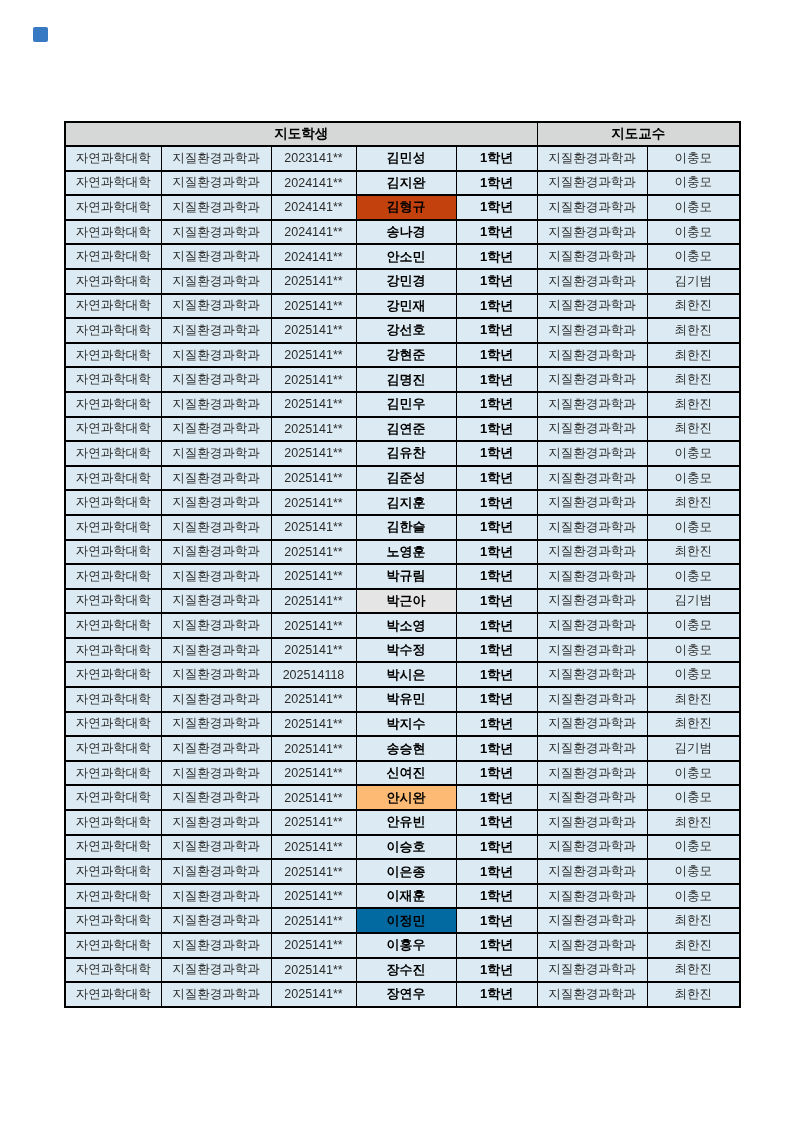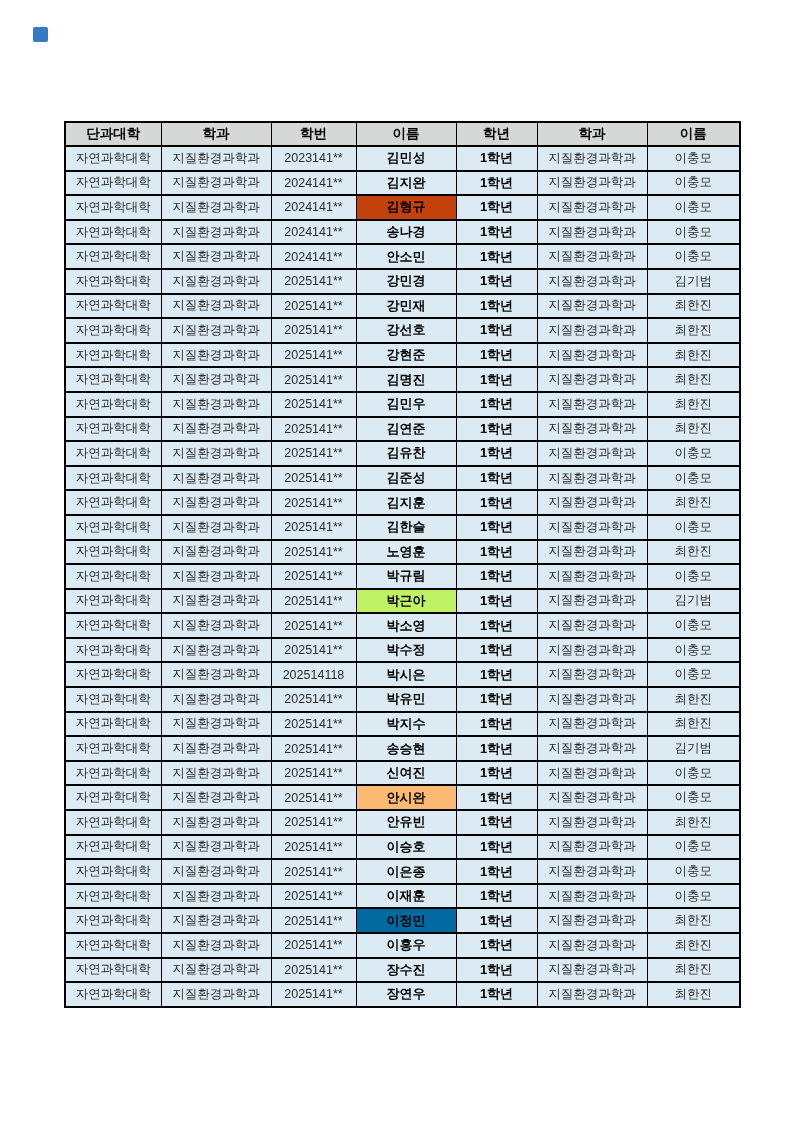--- a/index.html
+++ b/index.html
@@ -94,27 +94,22 @@
       <col class="w0">
         <col class="w1">
         <col class="w2">
         <col class="w3">
         <col class="w4">
         <col class="w5">
         <col class="w6">
     </colgroup>
     <thead>
       <tr>
-        <th style="background: rgb(214, 216, 216);">단과대학</th>
-        <th style="background: rgb(214, 216, 216);">학과</th>
-        <th style="background: rgb(214, 216, 216);">학번</th>
-        <th style="background: rgb(214, 216, 216);">이름</th>
-        <th style="background: rgb(214, 216, 216);">학년</th>
-        <th style="background: rgb(214, 216, 216);">학과</th>
-        <th style="background: rgb(214, 216, 216);">이름</th>
+        <th colspan="5" style="background: rgb(214, 216, 216);">지도학생</th>
+        <th colspan="2" style="background: rgb(214, 216, 216);">지도교수</th>
       </tr>
     </thead>
     <tbody id="table-body">
         <tr>
           <td class="c0" style="background: rgb(220, 235, 243);">자연과학대학</td>
           <td class="c1" style="background: rgb(220, 235, 243);">지질환경과학과</td>
           <td class="c2" style="background: rgb(220, 235, 243);">2023141**</td>
           <td class="c3" style="background: rgb(220, 235, 243);">김민성</td>
           <td class="c4" style="background: rgb(220, 235, 243);">1학년</td>
           <td class="c5" style="background: rgb(220, 235, 243);">지질환경과학과</td>
@@ -270,21 +265,21 @@
           <td class="c2" style="background: rgb(220, 235, 243);">2025141**</td>
           <td class="c3" style="background: rgb(220, 235, 243);">박규림</td>
           <td class="c4" style="background: rgb(220, 235, 243);">1학년</td>
           <td class="c5" style="background: rgb(220, 235, 243);">지질환경과학과</td>
           <td class="c6" style="background: rgb(220, 235, 243);">이충모</td>
         </tr>
         <tr>
           <td class="c0" style="background: rgb(220, 235, 243);">자연과학대학</td>
           <td class="c1" style="background: rgb(220, 235, 243);">지질환경과학과</td>
           <td class="c2" style="background: rgb(220, 235, 243);">2025141**</td>
-          <td class="c3" style="background: #bef264;">박근아</td>
+          <td class="c3" style="background: #e5e5e5;">박근아</td>
           <td class="c4" style="background: rgb(220, 235, 243);">1학년</td>
           <td class="c5" style="background: rgb(220, 235, 243);">지질환경과학과</td>
           <td class="c6" style="background: rgb(220, 235, 243);">김기범</td>
         </tr>
         <tr>
           <td class="c0" style="background: rgb(220, 235, 243);">자연과학대학</td>
           <td class="c1" style="background: rgb(220, 235, 243);">지질환경과학과</td>
           <td class="c2" style="background: rgb(220, 235, 243);">2025141**</td>
           <td class="c3" style="background: rgb(220, 235, 243);">박소영</td>
           <td class="c4" style="background: rgb(220, 235, 243);">1학년</td>

